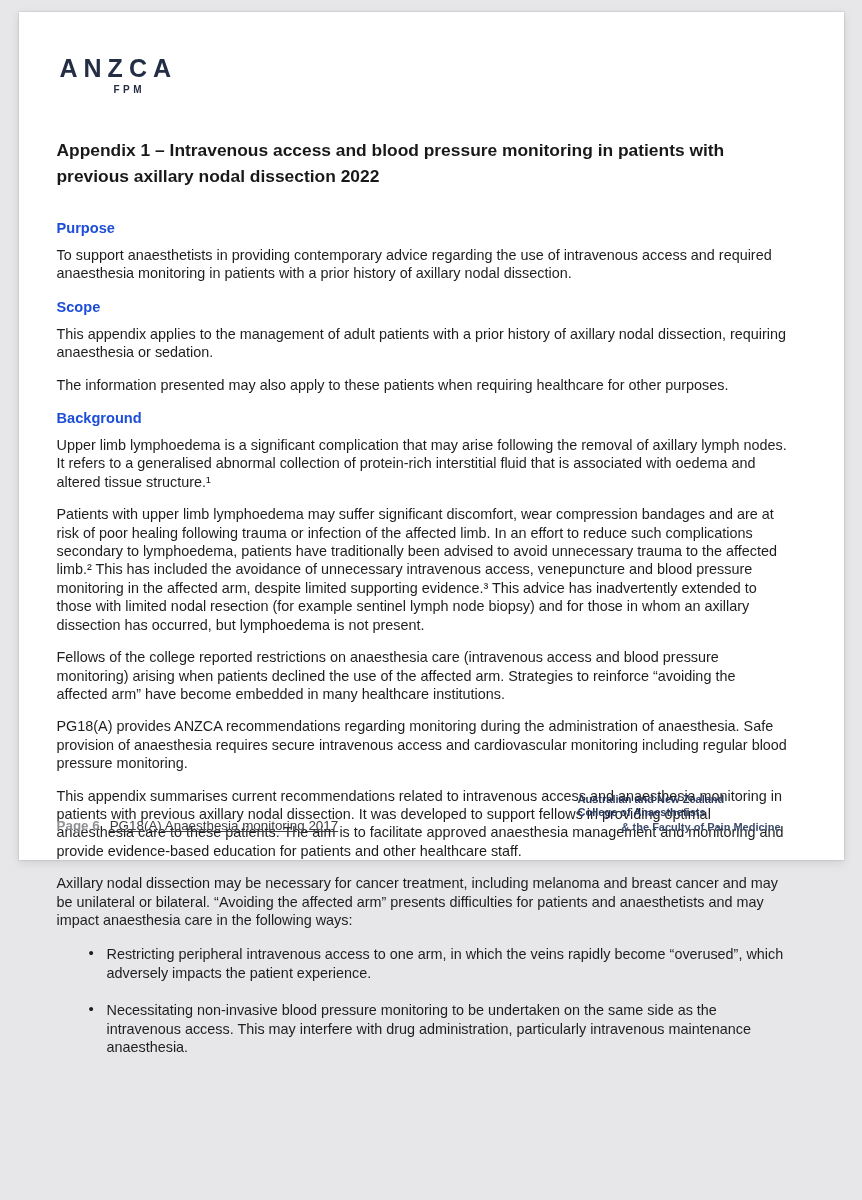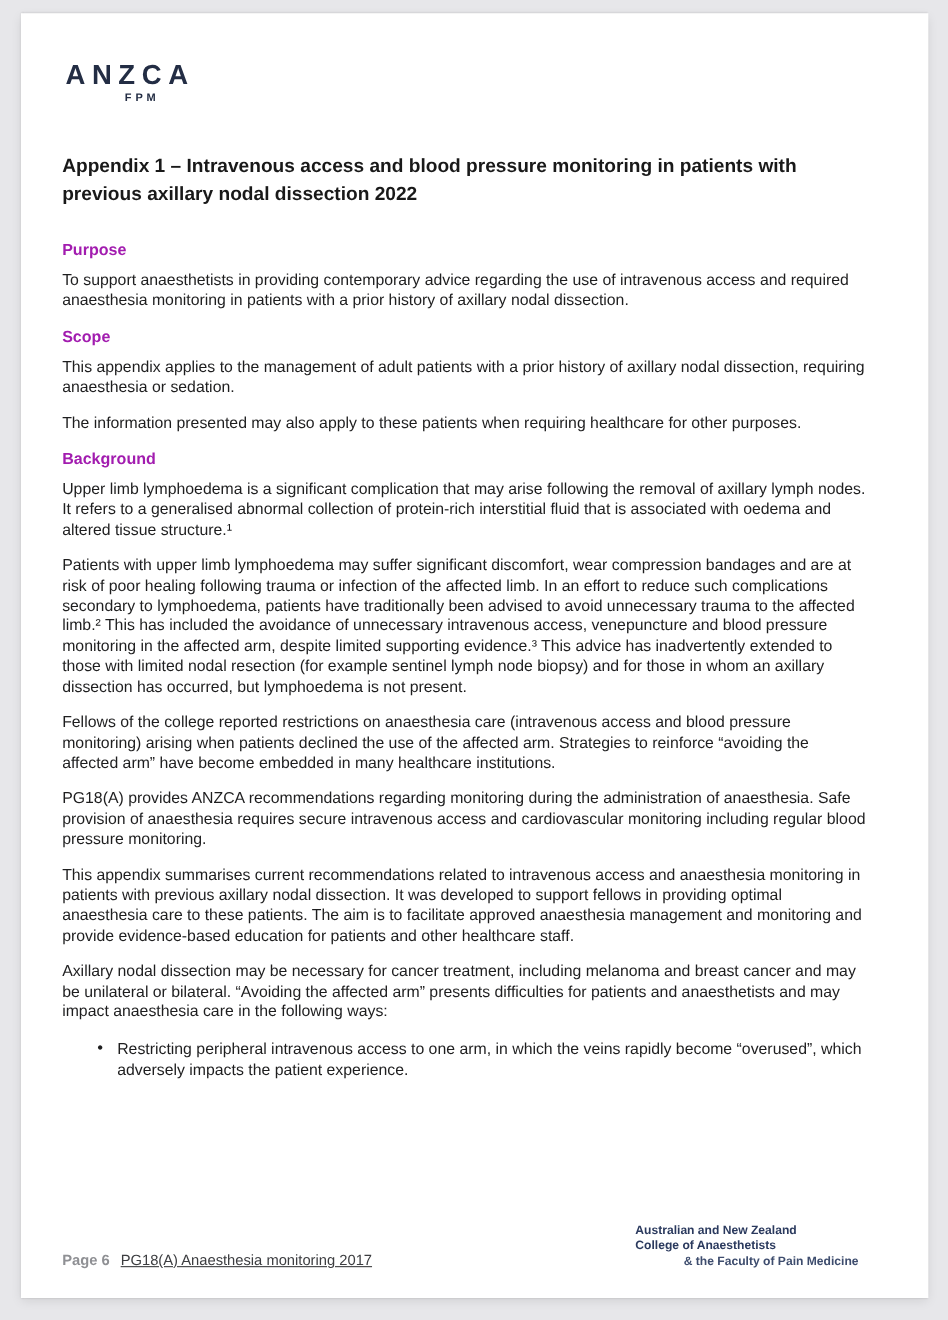--- a/index.html
+++ b/index.html
@@ -7,21 +7,21 @@
     padding: 0;
     background: #e7e7ea;
     width: 862px;
     height: 1200px;
     overflow: hidden;
     font-family: "Liberation Sans", sans-serif;
   }
   .page {
     position: relative;
     width: 825px;
-    height: 1168px;
+    height: 848px;
     margin: 12px auto 0;
     background: #ffffff;
     box-shadow: 0 0 2px rgba(0,0,0,0.20), 0 3px 10px rgba(0,0,0,0.10);
   }
   .logo {
     position: absolute;
     left: 41px;
     top: 44px;
     color: #232d44;
   }
@@ -47,21 +47,21 @@
     font-size: 17.4px;
     font-weight: bold;
     line-height: 26px;
     color: #191919;
   }
   h2.section-heading {
     margin: 15px 0 9px 0;
     font-size: 14.6px;
     font-weight: bold;
     line-height: 18px;
-    color: #a21caf;
+    color: #1d4ed8;
   }
   p.body-para {
     margin: 0 0 14px 0;
     font-size: 14.4px;
     line-height: 18.4px;
   }
   ul.bullet-list {
     list-style: none;
     margin: 16px 0 0 0;
     padding: 0;
@@ -137,20 +137,21 @@
     <h2 class="section-heading">Background</h2>
     <p class="body-para">Upper limb lymphoedema is a significant complication that may arise following the removal of axillary lymph nodes. It refers to a generalised abnormal collection of protein-rich interstitial fluid that is associated with oedema and altered tissue structure.¹</p>
     <p class="body-para">Patients with upper limb lymphoedema may suffer significant discomfort, wear compression bandages and are at risk of poor healing following trauma or infection of the affected limb. In an effort to reduce such complications secondary to lymphoedema, patients have traditionally been advised to avoid unnecessary trauma to the affected limb.² This has included the avoidance of unnecessary intravenous access, venepuncture and blood pressure monitoring in the affected arm, despite limited supporting evidence.³ This advice has inadvertently extended to those with limited nodal resection (for example sentinel lymph node biopsy) and for those in whom an axillary dissection has occurred, but lymphoedema is not present.</p>
     <p class="body-para">Fellows of the college reported restrictions on anaesthesia care (intravenous access and blood pressure monitoring) arising when patients declined the use of the affected arm. Strategies to reinforce “avoiding the affected arm” have become embedded in many healthcare institutions.</p>
     <p class="body-para">PG18(A) provides ANZCA recommendations regarding monitoring during the administration of anaesthesia. Safe provision of anaesthesia requires secure intravenous access and cardiovascular monitoring including regular blood pressure monitoring.</p>
     <p class="body-para">This appendix summarises current recommendations related to intravenous access and anaesthesia monitoring in patients with previous axillary nodal dissection. It was developed to support fellows in providing optimal anaesthesia care to these patients. The aim is to facilitate approved anaesthesia management and monitoring and provide evidence-based education for patients and other healthcare staff.</p>
     <p class="body-para">Axillary nodal dissection may be necessary for cancer treatment, including melanoma and breast cancer and may be unilateral or bilateral. “Avoiding the affected arm” presents difficulties for patients and anaesthetists and may impact anaesthesia care in the following ways:</p>
 
     <ul class="bullet-list">
       <li>Restricting peripheral intravenous access to one arm, in which the veins rapidly become “overused”, which adversely impacts the patient experience.</li>
+      <li>Necessitating non-invasive blood pressure monitoring to be undertaken on the same side as the intravenous access. This may interfere with drug administration, particularly intravenous maintenance anaesthesia.</li>
     </ul>
 
   </div>
 
   <div class="footer">
     <div class="footer-left">
       <span class="page-number">Page 6</span>
       <span class="doc-ref">PG18(A) Anaesthesia monitoring 2017</span>
     </div>
     <div class="footer-org">

